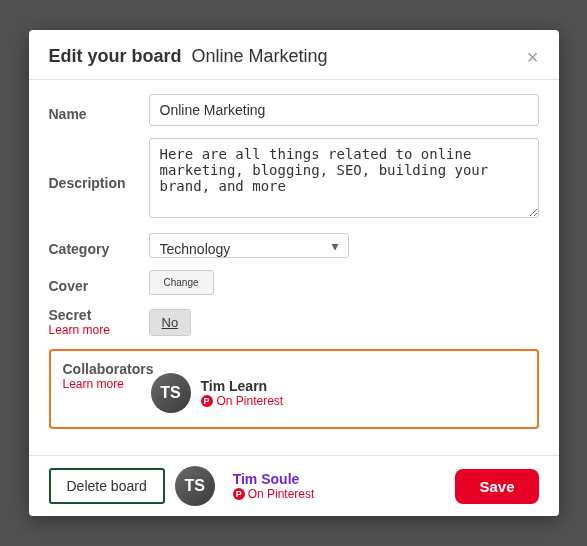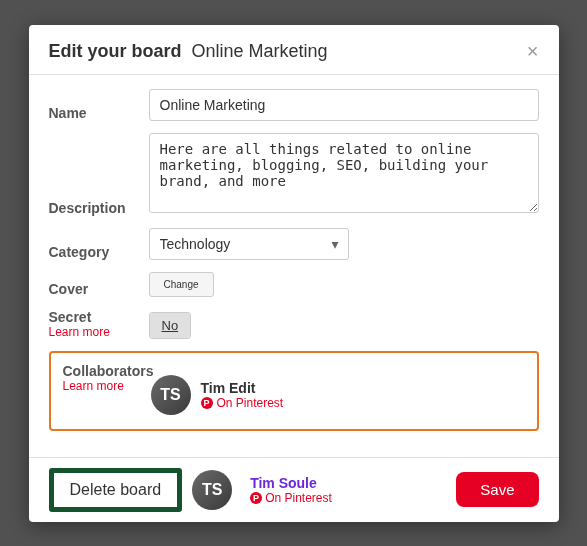--- a/index.html
+++ b/index.html
@@ -50,21 +50,21 @@
       cursor: pointer;
       background: none;
       border: none;
       line-height: 1;
     }
     .modal-body {
       padding: 14px 20px;
     }
     .form-row {
       display: flex;
-      align-items: flex-end;
+      align-items: center;
       margin-bottom: 12px;
     }
     .form-label {
       width: 100px;
       min-width: 100px;
       padding-top: 7px;
       color: #555;
       font-size: 14px;
       font-weight: bold;
     }
@@ -103,21 +103,21 @@
       resize: vertical;
       height: 80px;
     }
     .select-wrapper {
       position: relative;
       display: inline-block;
       width: 200px;
     }
     select {
       width: 100%;
-      padding: 7px 30px 7px 10px;
+      padding: 7px 30px 0 10px;
       border: 1px solid #ccc;
       border-radius: 3px;
       font-size: 14px;
       color: #333;
       appearance: none;
       background: #fff;
       cursor: pointer;
     }
     .select-arrow {
       position: absolute;
@@ -265,23 +265,23 @@
       border-top: 1px solid #e0e0e0;
     }
     .footer-left {
       display: flex;
       align-items: center;
       gap: 10px;
     }
     .delete-btn {
       padding: 8px 16px;
       background: #fff;
-      border: 5px solid #14532d;
-      border-radius: 3px;
-      font-size: 16px;
+      border: 2px solid #14532d;
+      border-radius: 3px;
+      font-size: 14px;
       color: #333;
       cursor: pointer;
     }
     .footer-user {
       display: flex;
       align-items: center;
       gap: 8px;
     }
     .footer-user .name {
       font-weight: bold;
@@ -296,21 +296,21 @@
       gap: 3px;
     }
     .save-btn {
       padding: 9px 24px;
       background: #e60023;
       border: none;
       border-radius: 8px;
       font-size: 15px;
       color: #fff;
       cursor: pointer;
-      font-weight: normal;
+      font-weight: bold;
     }
   </style>
 </head>
 <body>
 
 <div class="overlay">
   <div class="modal">
 
     <div class="modal-header">
       <div class="modal-title">
@@ -379,21 +379,21 @@
             <div class="label-main">Collaborators</div>
             <div class="label-sub">Learn more</div>
           </div>
           <div class="collab-control">
 
             <div class="suggestion-item">
               <div class="avatar">
                 <div class="avatar-img">TS</div>
               </div>
               <div class="suggestion-info">
-                <div class="name">Tim Edit</div>
+                <div class="name">Tim Learn</div>
                 <div class="platform">
                   <span class="pinterest-icon">P</span>
                   <span>On Pinterest</span>
                 </div>
               </div>
             </div>
           </div>
         </div>
       </div>
 

